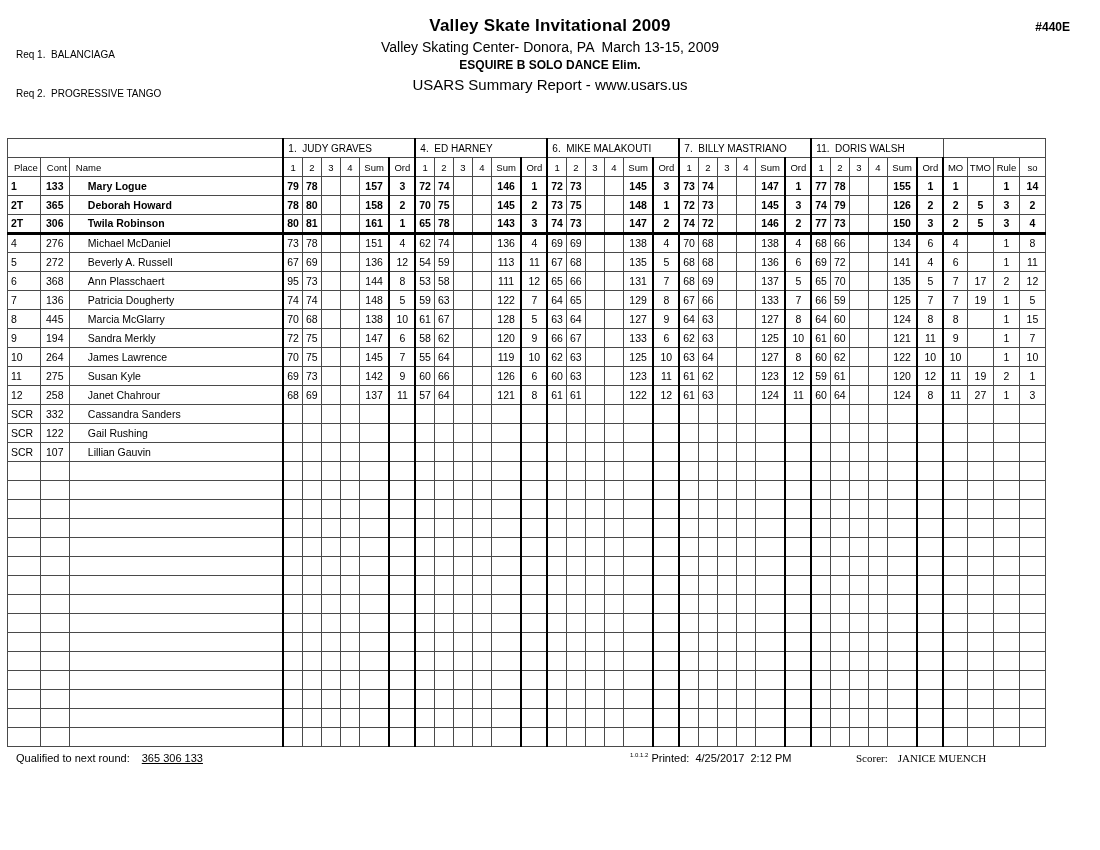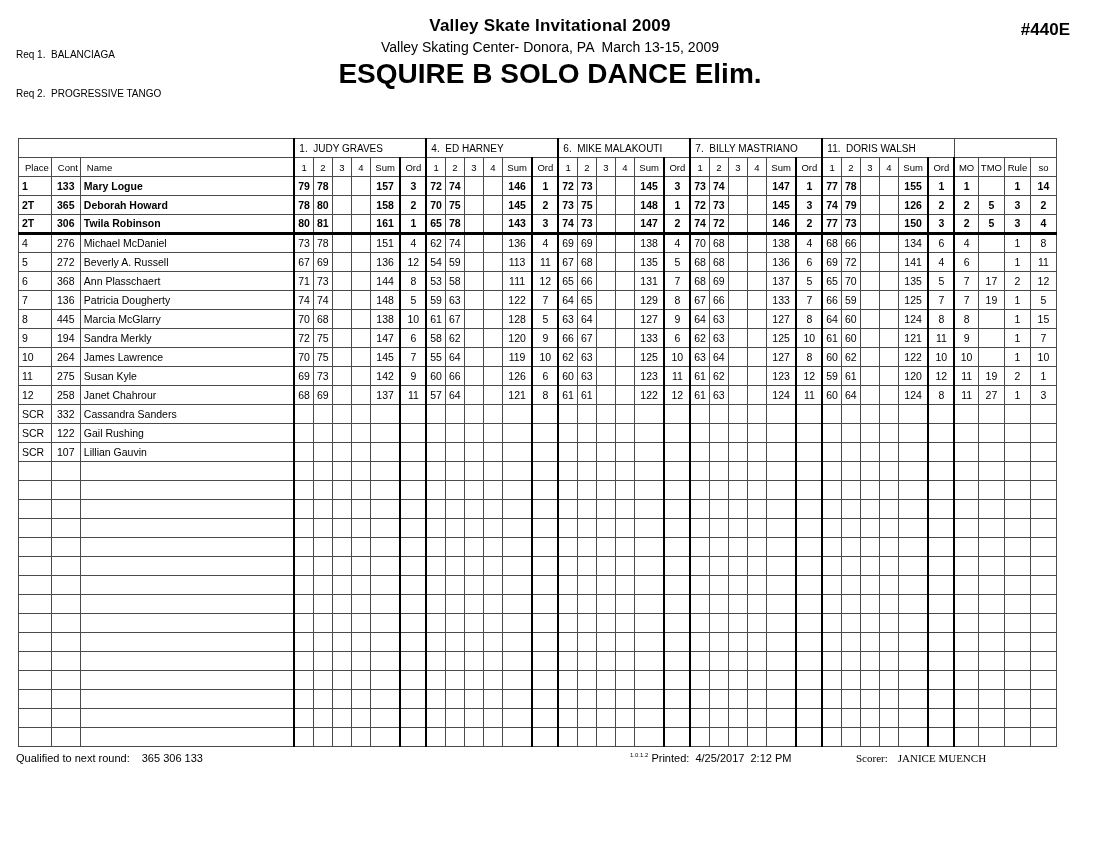--- a/index.html
+++ b/index.html
@@ -15,86 +15,87 @@
 
   
   .top { position: relative; height: 138px; }
   .req-block {
     position: absolute; left: 16px; top: 22px;
     font-size: 10px; line-height: 13px; white-space: pre;
   }
   .title-block { text-align: center; padding-top: 16px; }
   .title   { font-size: 17px; font-weight: bold; letter-spacing: 0.2px; }
   .subtitle{ font-size: 14px; margin-top: 3px; white-space: pre; }
-  .event   { font-size: 28px; font-weight: bold; margin-top: 3px; }
+  .event   { font-size: 12px; font-weight: bold; margin-top: 3px; }
   .report  { font-size: 15px; margin-top: 4px; }
   .event-num {
     position: absolute; right: 30px; top: 20px;
-    font-size: 17px; font-weight: bold;
+    font-size: 12px; font-weight: bold;
   }
 
   
   table.results {
     border-collapse: collapse;
-    margin-left: 18px;
+    margin-left: 7px;
     table-layout: fixed;
   }
   .results tr { height: 19px; }
   .results th, .results td {
     border: 1px solid #4a4a4a;
     font-size: 10.5px;
     font-weight: normal;
     padding: 0 2px;
     overflow: hidden;
     white-space: nowrap;
     line-height: 17px;
     vertical-align: middle;
   }
   .results th.h { font-size: 9.5px; text-align: center; }
   .results th.h.left { text-align: left; padding-left: 6px; }
   .results th.judge-name {
     font-size: 10px; text-align: left; padding-left: 4px; white-space: pre;
   }
   .results td.c { text-align: center; }
   .results td.left { text-align: left; padding-left: 3px; }
-  .results td.name { text-align: left; padding-left: 3px; }
+  .results td.name { text-align: left; padding-left: 18px; }
   .nb { border: none; background: #fff; }
   .grp-start { border-left: 2px solid #000 !important; }
   .ord-col { border-left: 2px solid #000 !important; border-right: 2px solid #000 !important; }
   .ord-val { font-weight: bold; }
   tr.bold-row td { font-weight: bold; }
   tr.cutoff td { border-bottom: 3px solid #000; }
 
   
   .footer {
     position: relative; margin-left: 16px; margin-top: 5px;
     width: 1034px; font-size: 11px; height: 20px;
   }
   .footer span { white-space: pre; }
   .f-qualified { position: absolute; left: 0; top: 0; }
-  .f-qualified .q-nums { margin-left: 12px; }
+  .f-qualified .q-nums { margin-left: 12px; text-decoration: underline; }
   .f-printed { position: absolute; left: 614px; top: 0; }
   .f-printed .tiny { font-size: 6px; vertical-align: top; }
   .f-scorer { position: absolute; left: 840px; top: 0; font-family: Liberation Serif, serif; }
   .f-scorer .s-name { margin-left: 10px; }
 </style>
 </head>
 <body>
 
 <div class="page">
 
   <div class="top">
     <div class="req-block">
       <div>Req 1.  BALANCIAGA</div>
       <div>Req 2.  PROGRESSIVE TANGO</div>
     </div>
     <div class="title-block">
       <div class="title">Valley Skate Invitational 2009</div>
       <div class="subtitle">Valley Skating Center- Donora, PA  March 13-15, 2009</div>
       <div class="event">ESQUIRE B SOLO DANCE Elim.</div>
+      <div class="report">USARS Summary Report - www.usars.us</div>
     </div>
     <div class="event-num">#440E</div>
   </div>
 
   <table class="results">
     <colgroup id="cols">
         <col style="width: 26px;">
         <col style="width: 28px;">
         <col style="width: 214px;">
         <col style="width: 19px;">
@@ -375,21 +376,21 @@
           <td class="c ord-col ord-val">4</td>
           <td class="c grp-start">6</td>
           <td class="c">&nbsp;</td>
           <td class="c">1</td>
           <td class="c">11</td>
         </tr>
         <tr>
           <td class="left">6</td>
           <td class="c">368</td>
           <td class="name">Ann Plasschaert</td>
-          <td class="c grp-start">71</td>
+          <td class="c grp-start">95</td>
           <td class="c">73</td>
           <td class="c">&nbsp;</td>
           <td class="c">&nbsp;</td>
           <td class="c">144</td>
           <td class="c ord-col ord-val">8</td>
           <td class="c grp-start">53</td>
           <td class="c">58</td>
           <td class="c">&nbsp;</td>
           <td class="c">&nbsp;</td>
           <td class="c">111</td>

